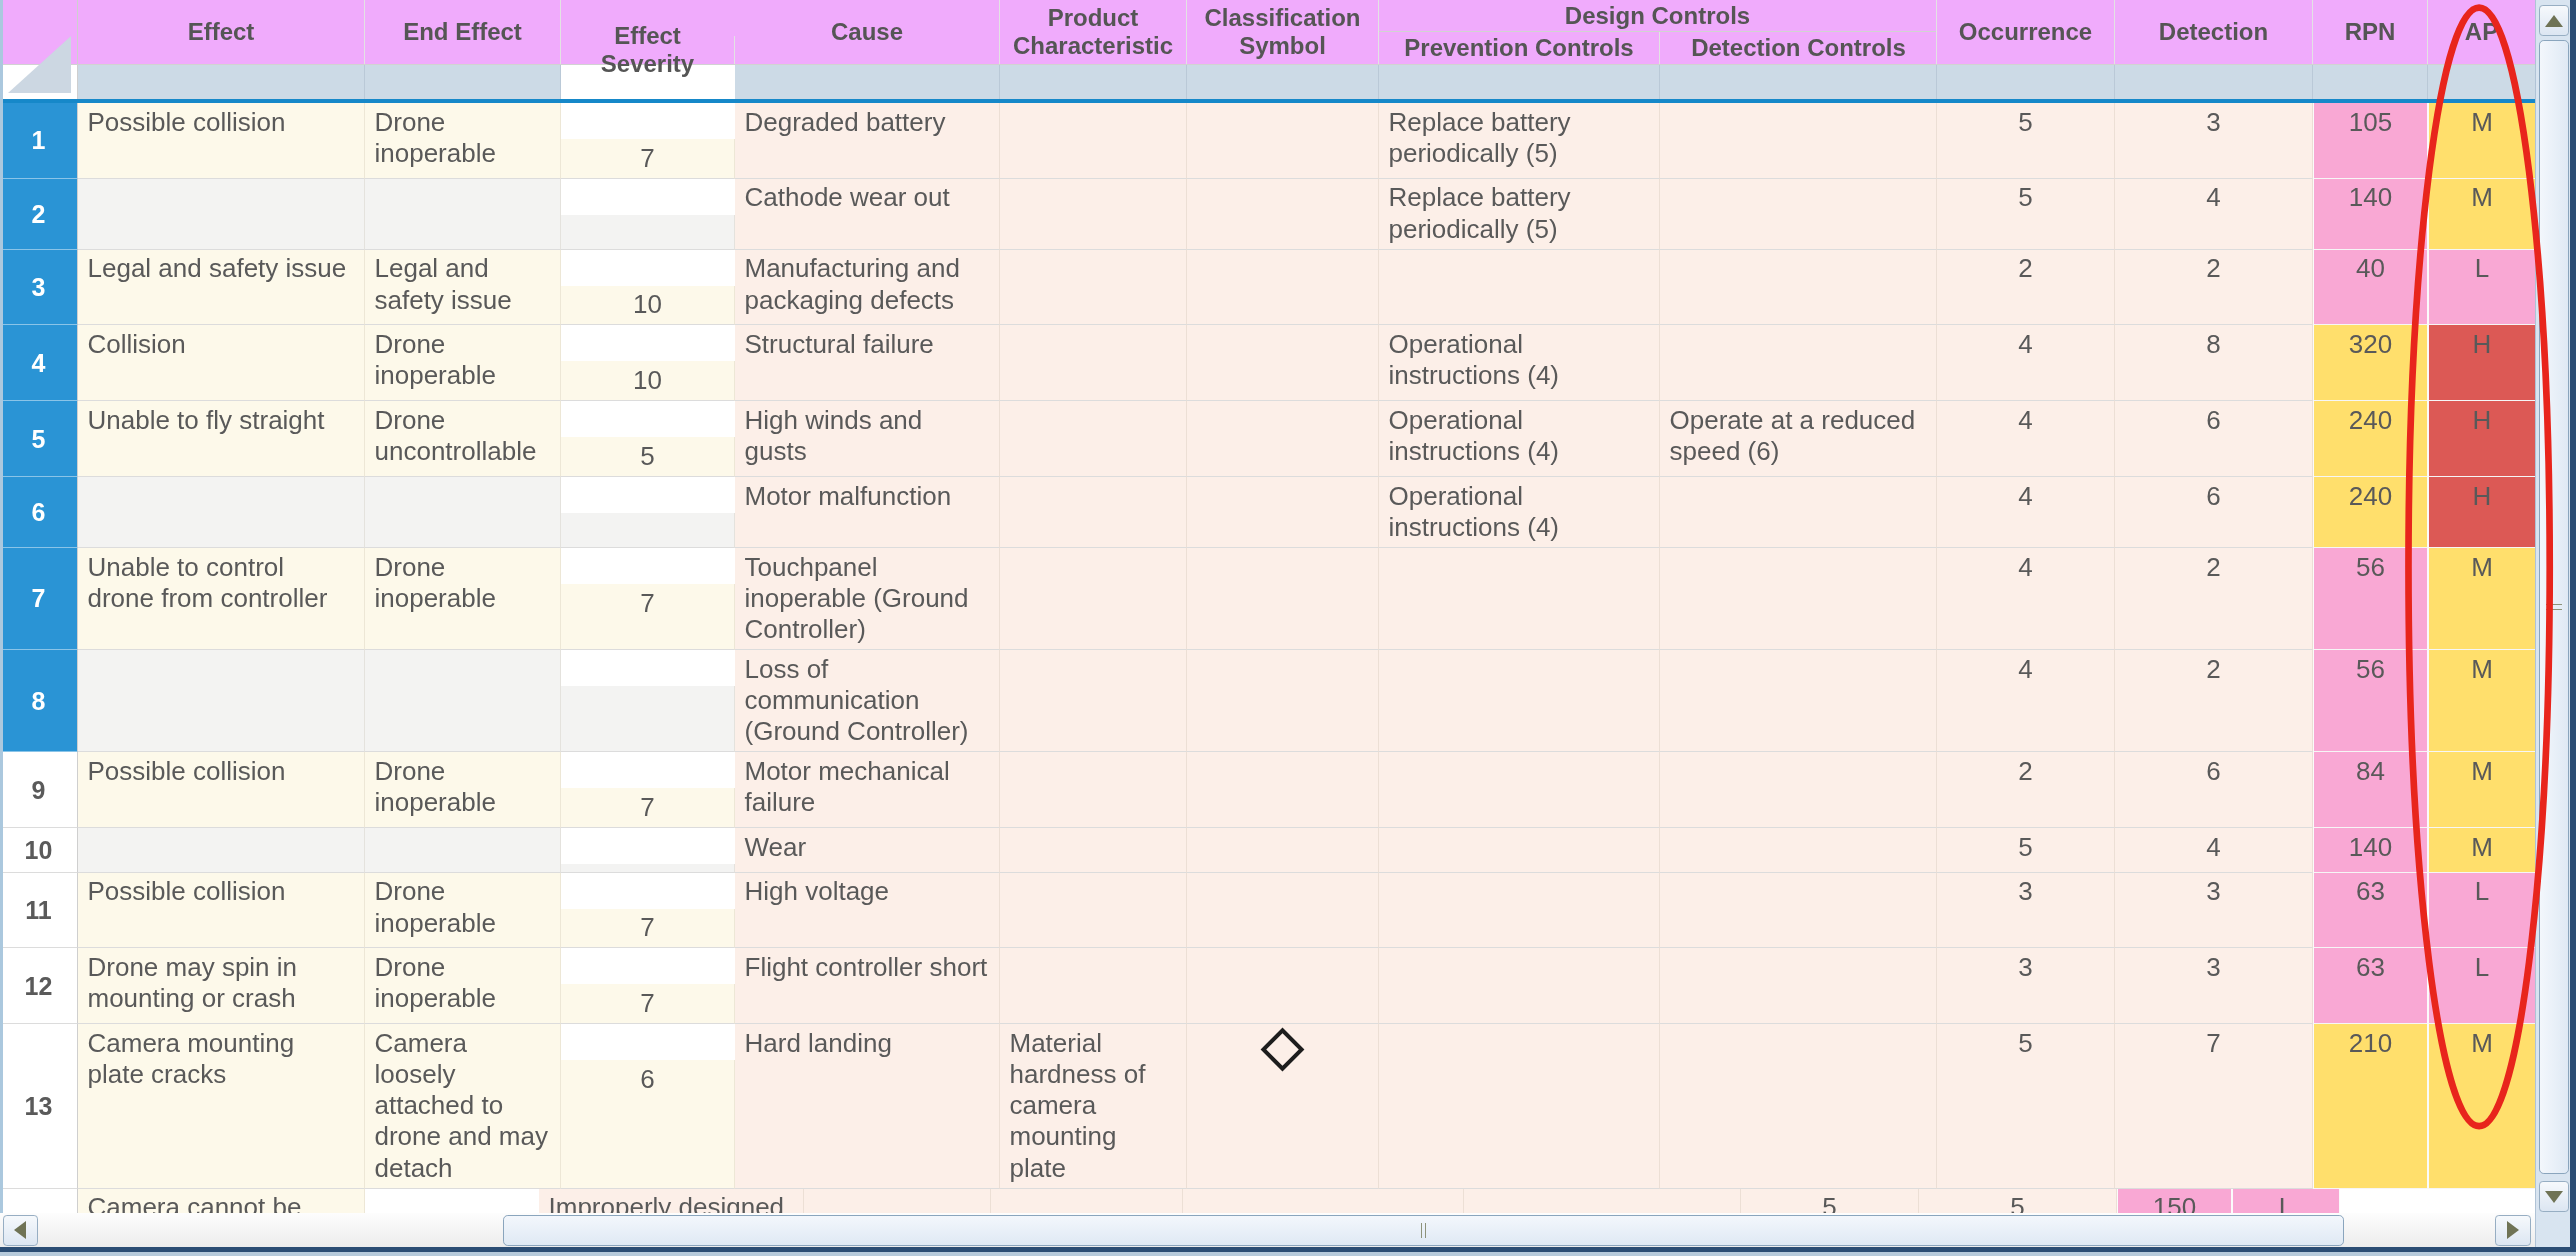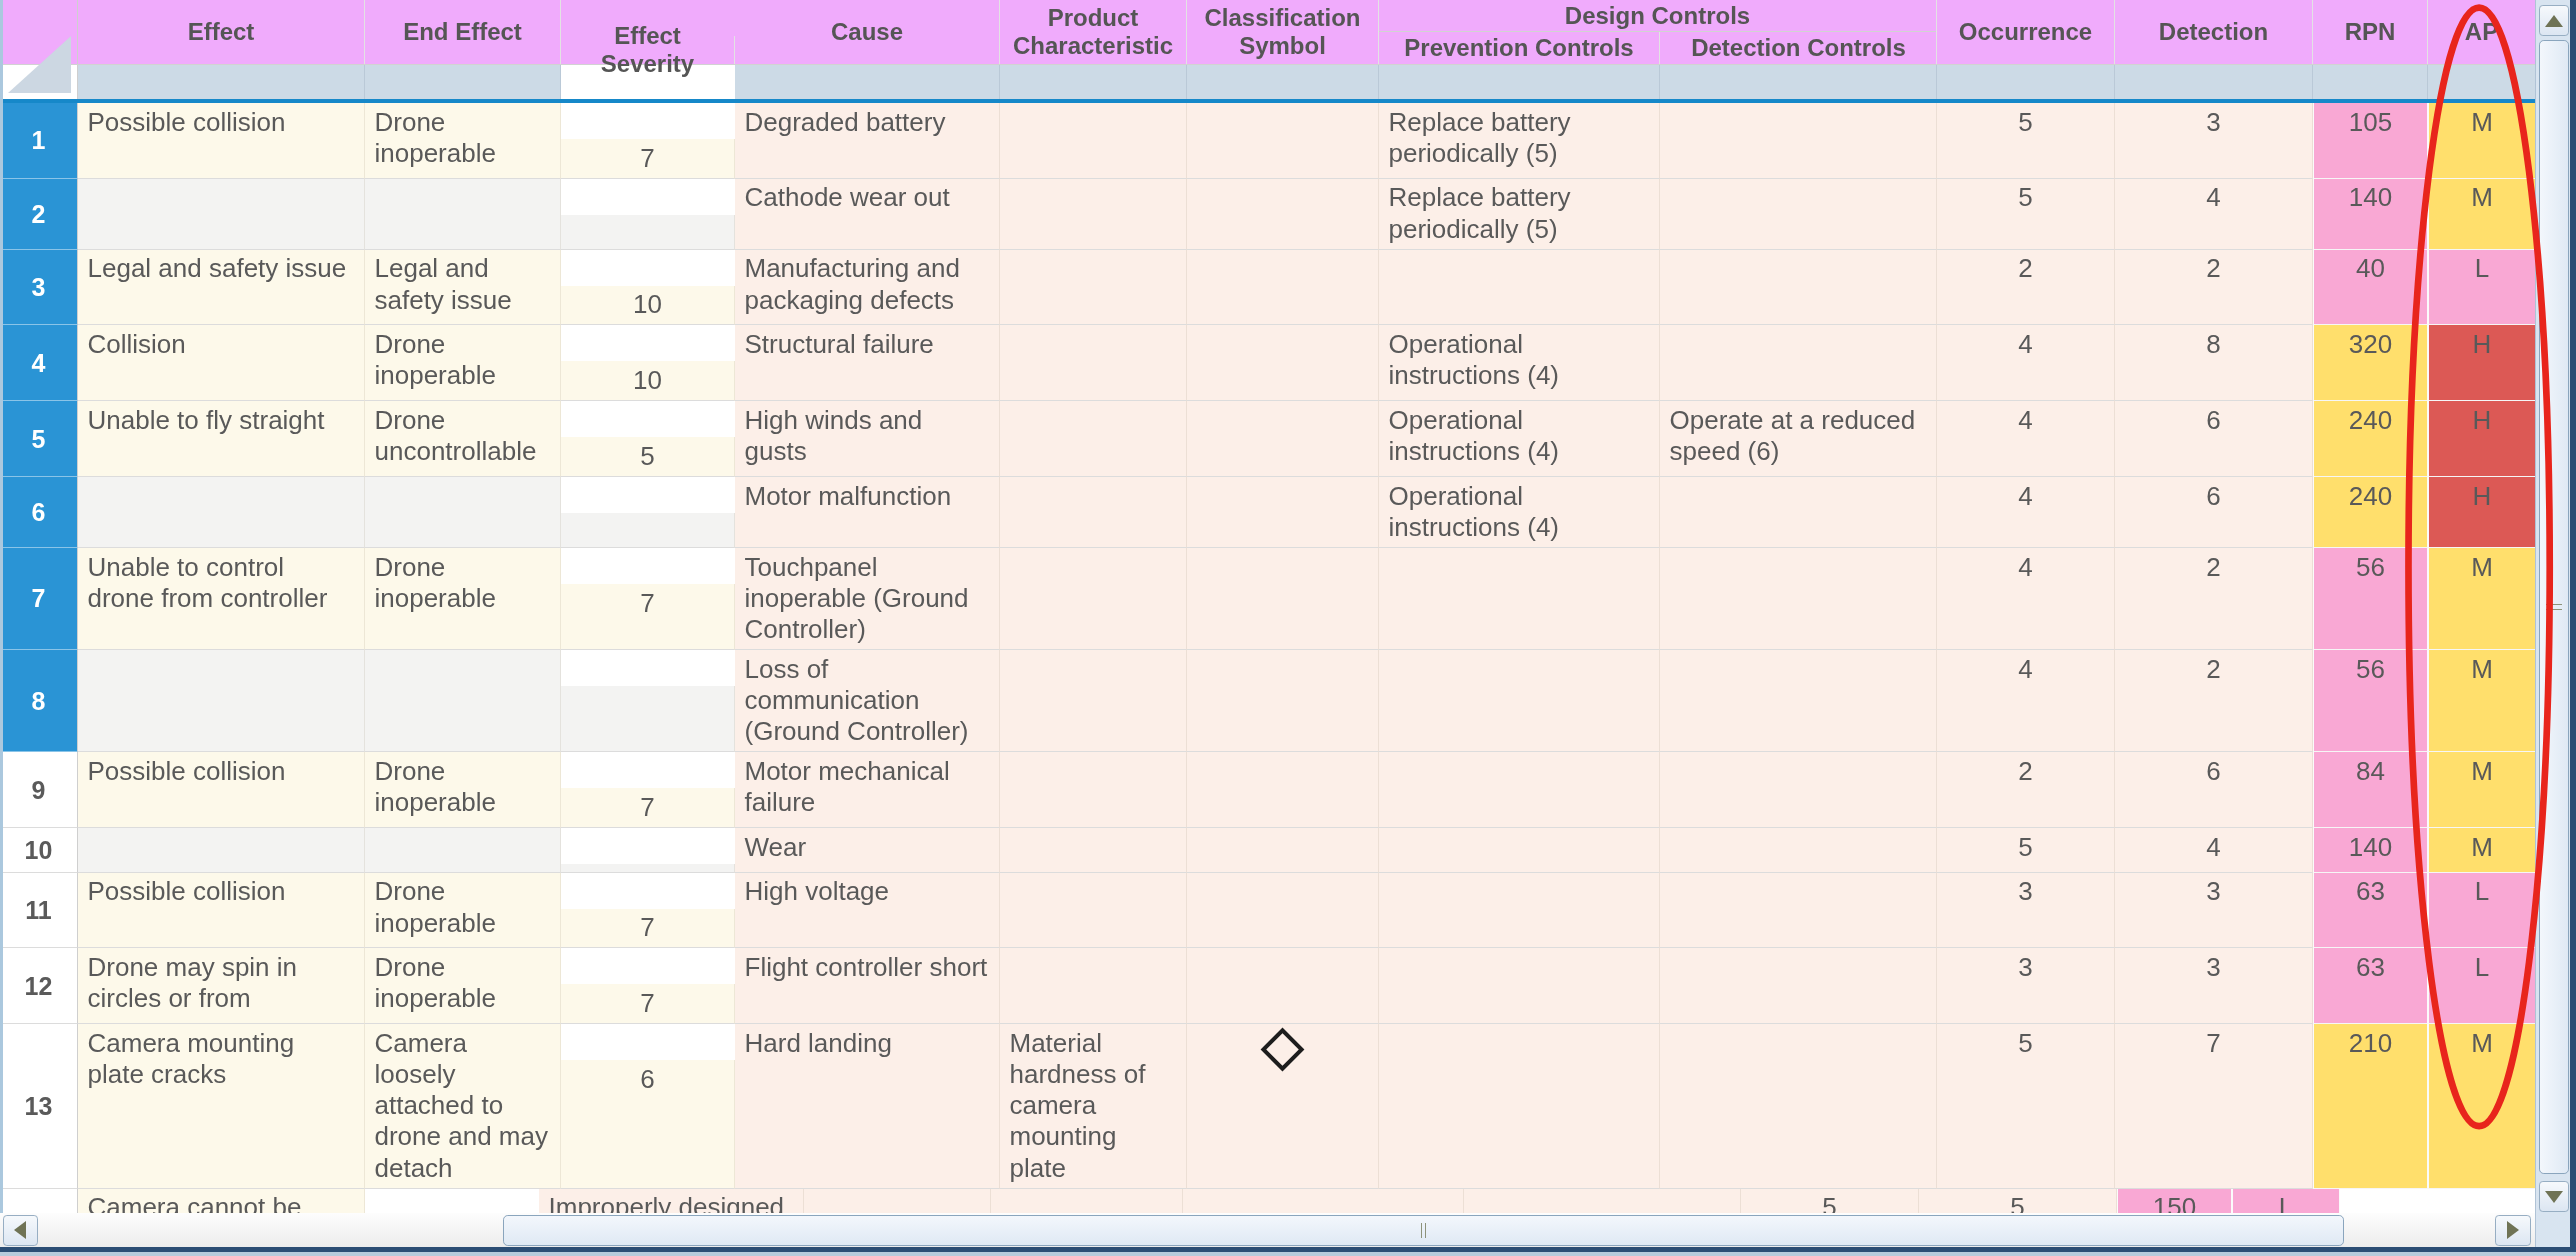--- a/index.html
+++ b/index.html
@@ -298,21 +298,21 @@
     <div class="cell w-cls bg-pink center"></div>
     <div class="cell w-prev bg-pink"></div>
     <div class="cell w-detc bg-pink"></div>
     <div class="cell w-occ bg-pink center">3</div>
     <div class="cell w-det bg-pink center">3</div>
     <div class="cell w-rpn rpn center lvl-green">63</div>
     <div class="cell w-ap ap center lvl-green">L</div>
   </div>
         <div class="row">
     <div class="cell num w-num">12</div>
-    <div class="cell w-effect eff bg-cream">Drone may spin in circles or from</div>
+    <div class="cell w-effect eff bg-cream">Drone may spin in mounting or crash</div>
     <div class="cell w-end eff bg-cream">Drone inoperable</div>
     <div class="cell w-sev eff center bg-cream">7</div>
     <div class="cell w-cause bg-pink">Flight controller short</div>
     <div class="cell w-prod bg-pink"></div>
     <div class="cell w-cls bg-pink center"></div>
     <div class="cell w-prev bg-pink"></div>
     <div class="cell w-detc bg-pink"></div>
     <div class="cell w-occ bg-pink center">3</div>
     <div class="cell w-det bg-pink center">3</div>
     <div class="cell w-rpn rpn center lvl-green">63</div>

